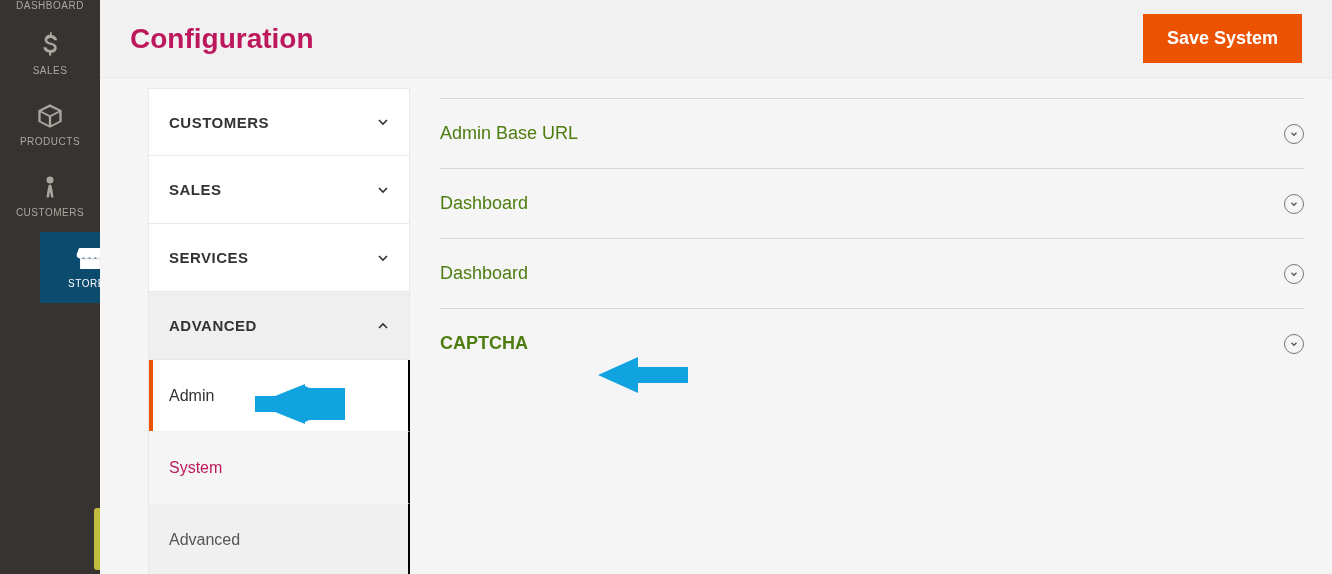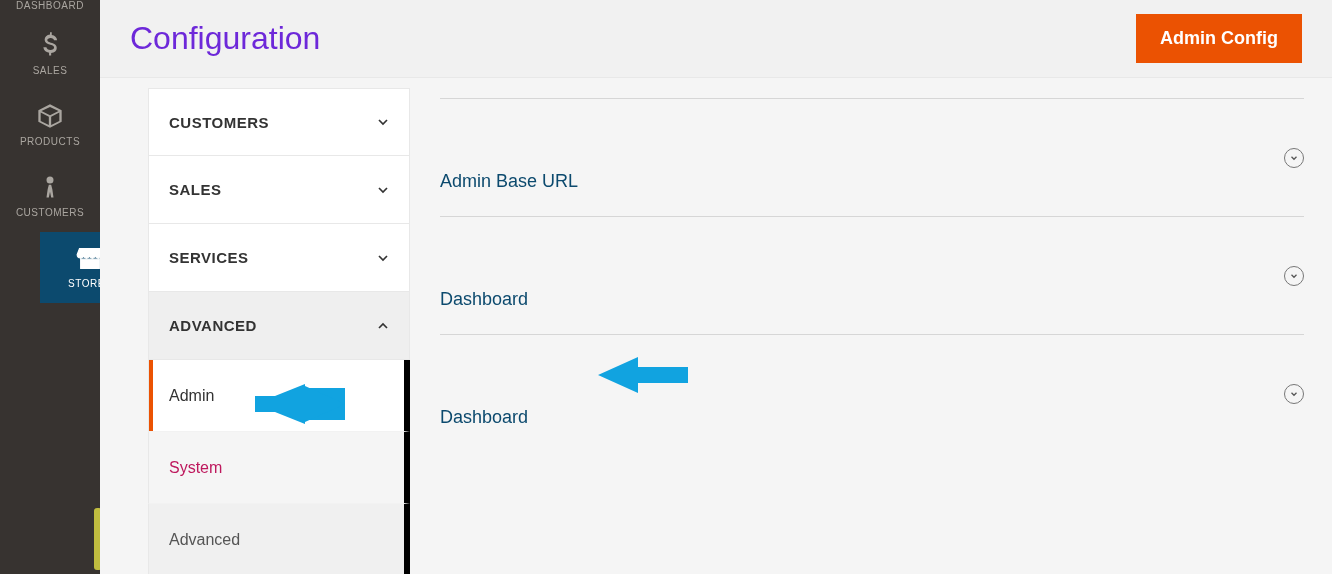--- a/index.html
+++ b/index.html
@@ -64,23 +64,23 @@
     right: 0;
     height: 78px;
     background: #f1f1f1;
     border-bottom: 1px solid #e8e8e8;
     padding: 0 30px;
     display: flex;
     align-items: center;
     justify-content: space-between;
   }
   .header .title {
-    font-size: 32px;
-    font-weight: 400;
-    color: #6d28d9;
+    font-size: 28px;
+    font-weight: 700;
+    color: #be185d;
   }
   .header .save {
     background: #eb5202;
     color: #fff;
     border: none;
     font-size: 18px;
     font-weight: 600;
     padding: 14px 24px;
     cursor: pointer;
   }
@@ -118,21 +118,21 @@
     color: #333;
     cursor: pointer;
   }
   .tabs .group:first-child { border-top: 1px solid #e8e8e8; }
   .tabs .group.expanded {
     background: #efefef;
   }
   .tabs .sub {
     background: #fff;
     border-left: 1px solid #e8e8e8;
-    border-right: 6px solid #000000;
+    border-right: 2px solid #000000;
     border-bottom: 1px solid #f2f2f2;
     height: 72px;
     display:flex;
     align-items:center;
     padding-left: 20px;
     font-size: 16px;
     font-weight: 400;
     color: #333;
     cursor:pointer;
     position: relative;
@@ -162,22 +162,21 @@
   .sections .sec {
     border-top: 1px solid #d6d6d6;
     display: flex;
     align-items: center;
     justify-content: space-between;
     padding: 24px 0;
     cursor: pointer;
   }
   .sections .sec .sec-title {
     font-size: 18px;
-    color: #0c4a6e;
-    margin-top: 48px;
+    color: #4d7c0f;
   }
   .sections .sec.bold .sec-title { font-weight:700; }
   .sections .sec .circ {
     width:20px; height:20px;
     border:1px solid #777;
     border-radius:50%;
     display:inline-flex;
     align-items:center;
     justify-content:center;
   }
@@ -236,21 +235,21 @@
         </svg>
     </span>
     <span class="label">STORES</span>
   </div>
 
   <div class="highlight"></div>
 </nav>
 
 <header class="header">
   <h1 class="title">Configuration</h1>
-  <button class="save">Admin Config</button>
+  <button class="save">Save System</button>
 </header>
 
 <main class="main">
 
   <aside class="tabs">
     <div class="group">
       <span>CUSTOMERS</span>
       <span class="chev">
         <svg viewBox="0 0 24 24">
             <path d="M6 9l6 6 6-6" fill="none" stroke="#333" stroke-width="2.5"></path>
@@ -305,20 +304,28 @@
     <div class="sec">
       <span class="sec-title">Dashboard</span>
       <span class="circ">
         <svg viewBox="0 0 24 24">
             <path d="M6 9l6 6 6-6" fill="none" stroke="#555" stroke-width="3"></path>
           </svg>
       </span>
     </div>
     <div class="sec">
       <span class="sec-title">Dashboard</span>
+      <span class="circ">
+        <svg viewBox="0 0 24 24">
+            <path d="M6 9l6 6 6-6" fill="none" stroke="#555" stroke-width="3"></path>
+          </svg>
+      </span>
+    </div>
+    <div class="sec bold">
+      <span class="sec-title">CAPTCHA</span>
       <span class="circ">
         <svg viewBox="0 0 24 24">
             <path d="M6 9l6 6 6-6" fill="none" stroke="#555" stroke-width="3"></path>
           </svg>
       </span>
     </div>
   </section>
 </main>
 
 <div class="arrow" style="left:255px; top:384px;">

